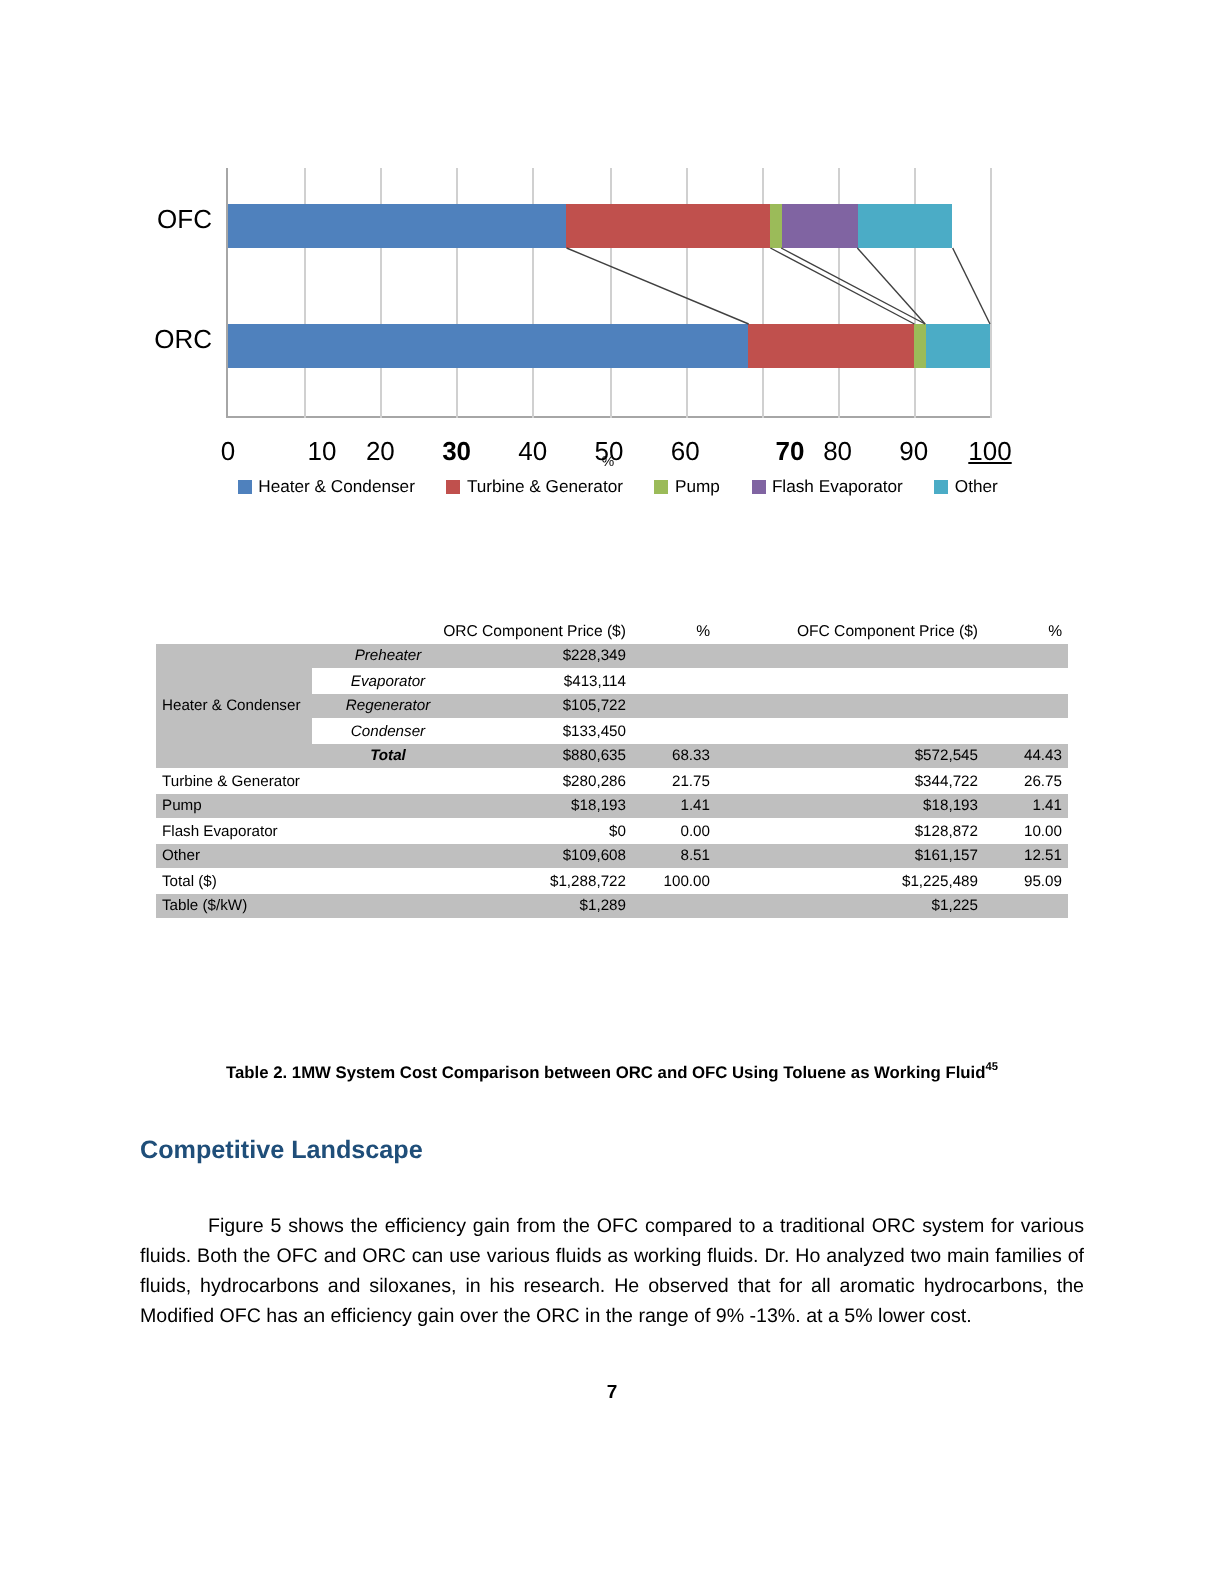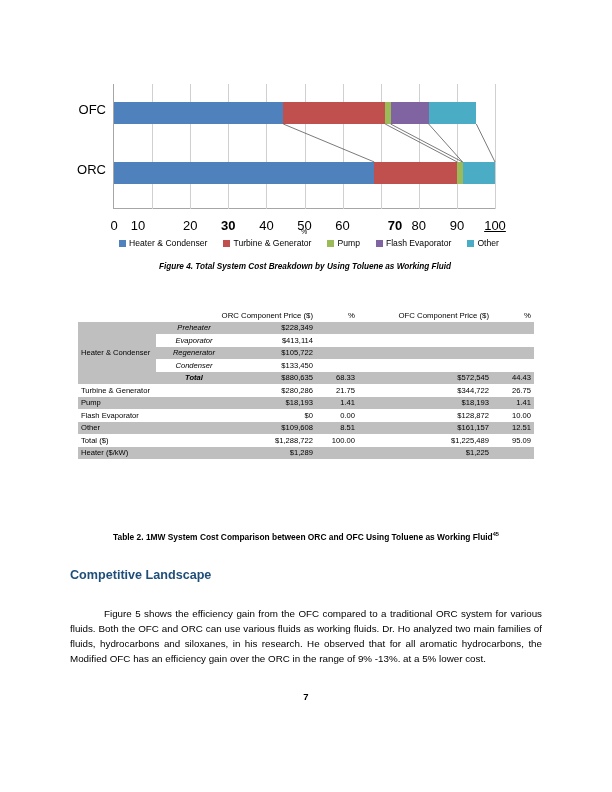--- a/index.html
+++ b/index.html
@@ -278,21 +278,21 @@
       <svg class="connector-svg" id="connectors" viewBox="0 0 382 125" preserveAspectRatio="none">
           <line x1="170.2783" y1="40" x2="261.3373" y2="78" stroke="#404040" stroke-width="0.7"></line>
           <line x1="272.1958" y1="40" x2="344.2048" y2="78" stroke="#404040" stroke-width="0.7"></line>
           <line x1="277.5679" y1="40" x2="349.57689999999997" y2="78" stroke="#404040" stroke-width="0.7"></line>
           <line x1="315.66790000000003" y1="40" x2="349.57689999999997" y2="78" stroke="#404040" stroke-width="0.7"></line>
           <line x1="363.331" y1="40" x2="382" y2="78" stroke="#404040" stroke-width="0.7"></line>
         </svg>
 
       <div id="ticks">
           <div class="tick-label" style="left: 1px;">0</div>
-          <div class="tick-label" style="left: 25px;">10</div>
+          <div class="tick-label" style="left: 48px;">10</div>
           <div class="tick-label" style="left: 77.2px;">20</div>
           <div class="tick-label" style="left: 115.3px; font-weight: bold;">30</div>
           <div class="tick-label" style="left: 153.4px;">40</div>
           <div class="tick-label" style="left: 191.5px;">50</div>
           <div class="tick-label" style="left: 229.6px;">60</div>
           <div class="tick-label" style="left: 282px; font-weight: bold;">70</div>
           <div class="tick-label" style="left: 305.8px;">80</div>
           <div class="tick-label" style="left: 343.9px;">90</div>
           <div class="tick-label" style="left: 382px; text-decoration: underline;">100</div>
         </div>
@@ -315,21 +315,20 @@
         <div class="legend-item">
           <span class="legend-swatch" style="background: rgb(128, 100, 162);"></span>
           <span>Flash Evaporator</span>
         </div>
         <div class="legend-item">
           <span class="legend-swatch" style="background: rgb(75, 172, 198);"></span>
           <span>Other</span>
         </div>
       </div>
 
-    <div class="fig-caption">Figure 4. Total System Cost Breakdown by Using Toluene as Working Fluid</div>
   </div>
 
   <div class="table-wrap">
     <table class="costs">
       <colgroup>
         <col class="col-a">
           <col class="col-b">
           <col class="col-c">
         <col class="col-d">
           <col class="col-e">
@@ -410,21 +409,21 @@
             <td class="num shade">12.51</td>
           </tr>
           <tr>
             <td class="lbl white">Total ($)</td>
             <td class="num vl-left white" colspan="2">$1,288,722</td>
             <td class="num white">100.00</td>
             <td class="num vl-left white">$1,225,489</td>
             <td class="num white">95.09</td>
           </tr>
           <tr class="bottomline">
-            <td class="lbl shade">Heater ($/kW)</td>
+            <td class="lbl shade">Table ($/kW)</td>
             <td class="num vl-left shade" colspan="2">$1,289</td>
             <td class="num shade"></td>
             <td class="num vl-left shade">$1,225</td>
             <td class="num shade"></td>
           </tr>
         </tbody>
     </table>
   </div>
 
   <div class="tbl-caption">

